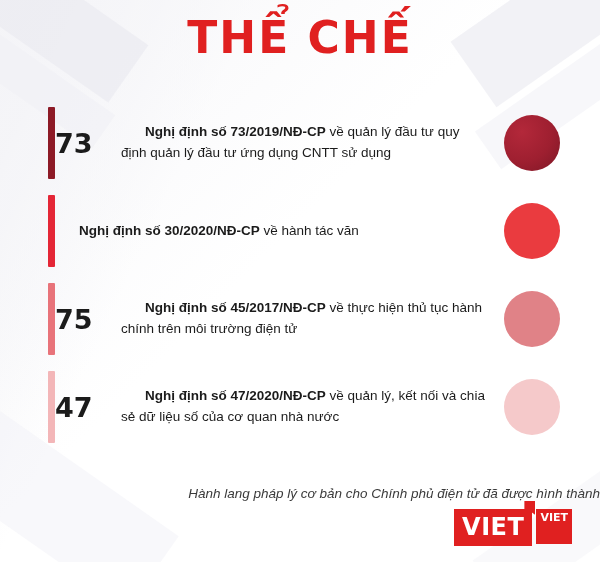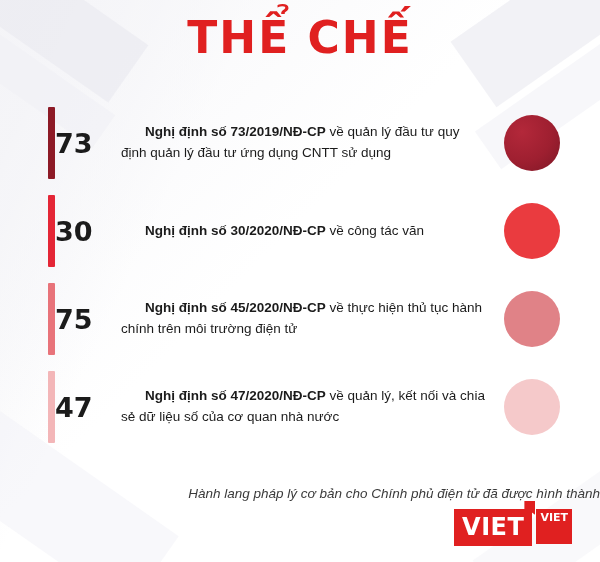--- a/index.html
+++ b/index.html
@@ -166,29 +166,28 @@
 
     <div class="row">
       <div class="bar" style="background:#8d1a26"></div>
       <div class="num">73</div>
       <div class="text"><b>Nghị định số 73/2019/NĐ-CP</b><span> về quản lý đầu tư quy định quản lý đầu tư ứng dụng CNTT sử dụng</span></div>
       <div class="dot d0"></div>
     </div>
 
     <div class="row">
       <div class="bar" style="background:#e42636"></div>
-      <div class="num">30</div>
-      <div class="text"><b>Nghị định số 30/2020/NĐ-CP</b><span> về công tác văn</span></div>
+      <div class="text"><b>Nghị định số 30/2020/NĐ-CP</b><span> về hành tác văn</span></div>
       <div class="dot" style="background:#ea3b3f"></div>
     </div>
 
     <div class="row">
       <div class="bar" style="background:#e8737a"></div>
       <div class="num">75</div>
-      <div class="text"><b>Nghị định số 45/2020/NĐ-CP</b><span> về thực hiện thủ tục hành chính trên môi trường điện tử</span></div>
+      <div class="text"><b>Nghị định số 45/2017/NĐ-CP</b><span> về thực hiện thủ tục hành chính trên môi trường điện tử</span></div>
       <div class="dot" style="background:#e08287"></div>
     </div>
 
     <div class="row">
       <div class="bar" style="background:#f3b6b8"></div>
       <div class="num">47</div>
       <div class="text"><b>Nghị định số 47/2020/NĐ-CP</b><span> về quản lý, kết nối và chia sẻ dữ liệu số của cơ quan nhà nước</span></div>
       <div class="dot" style="background:#f5c9ca"></div>
     </div>
 

